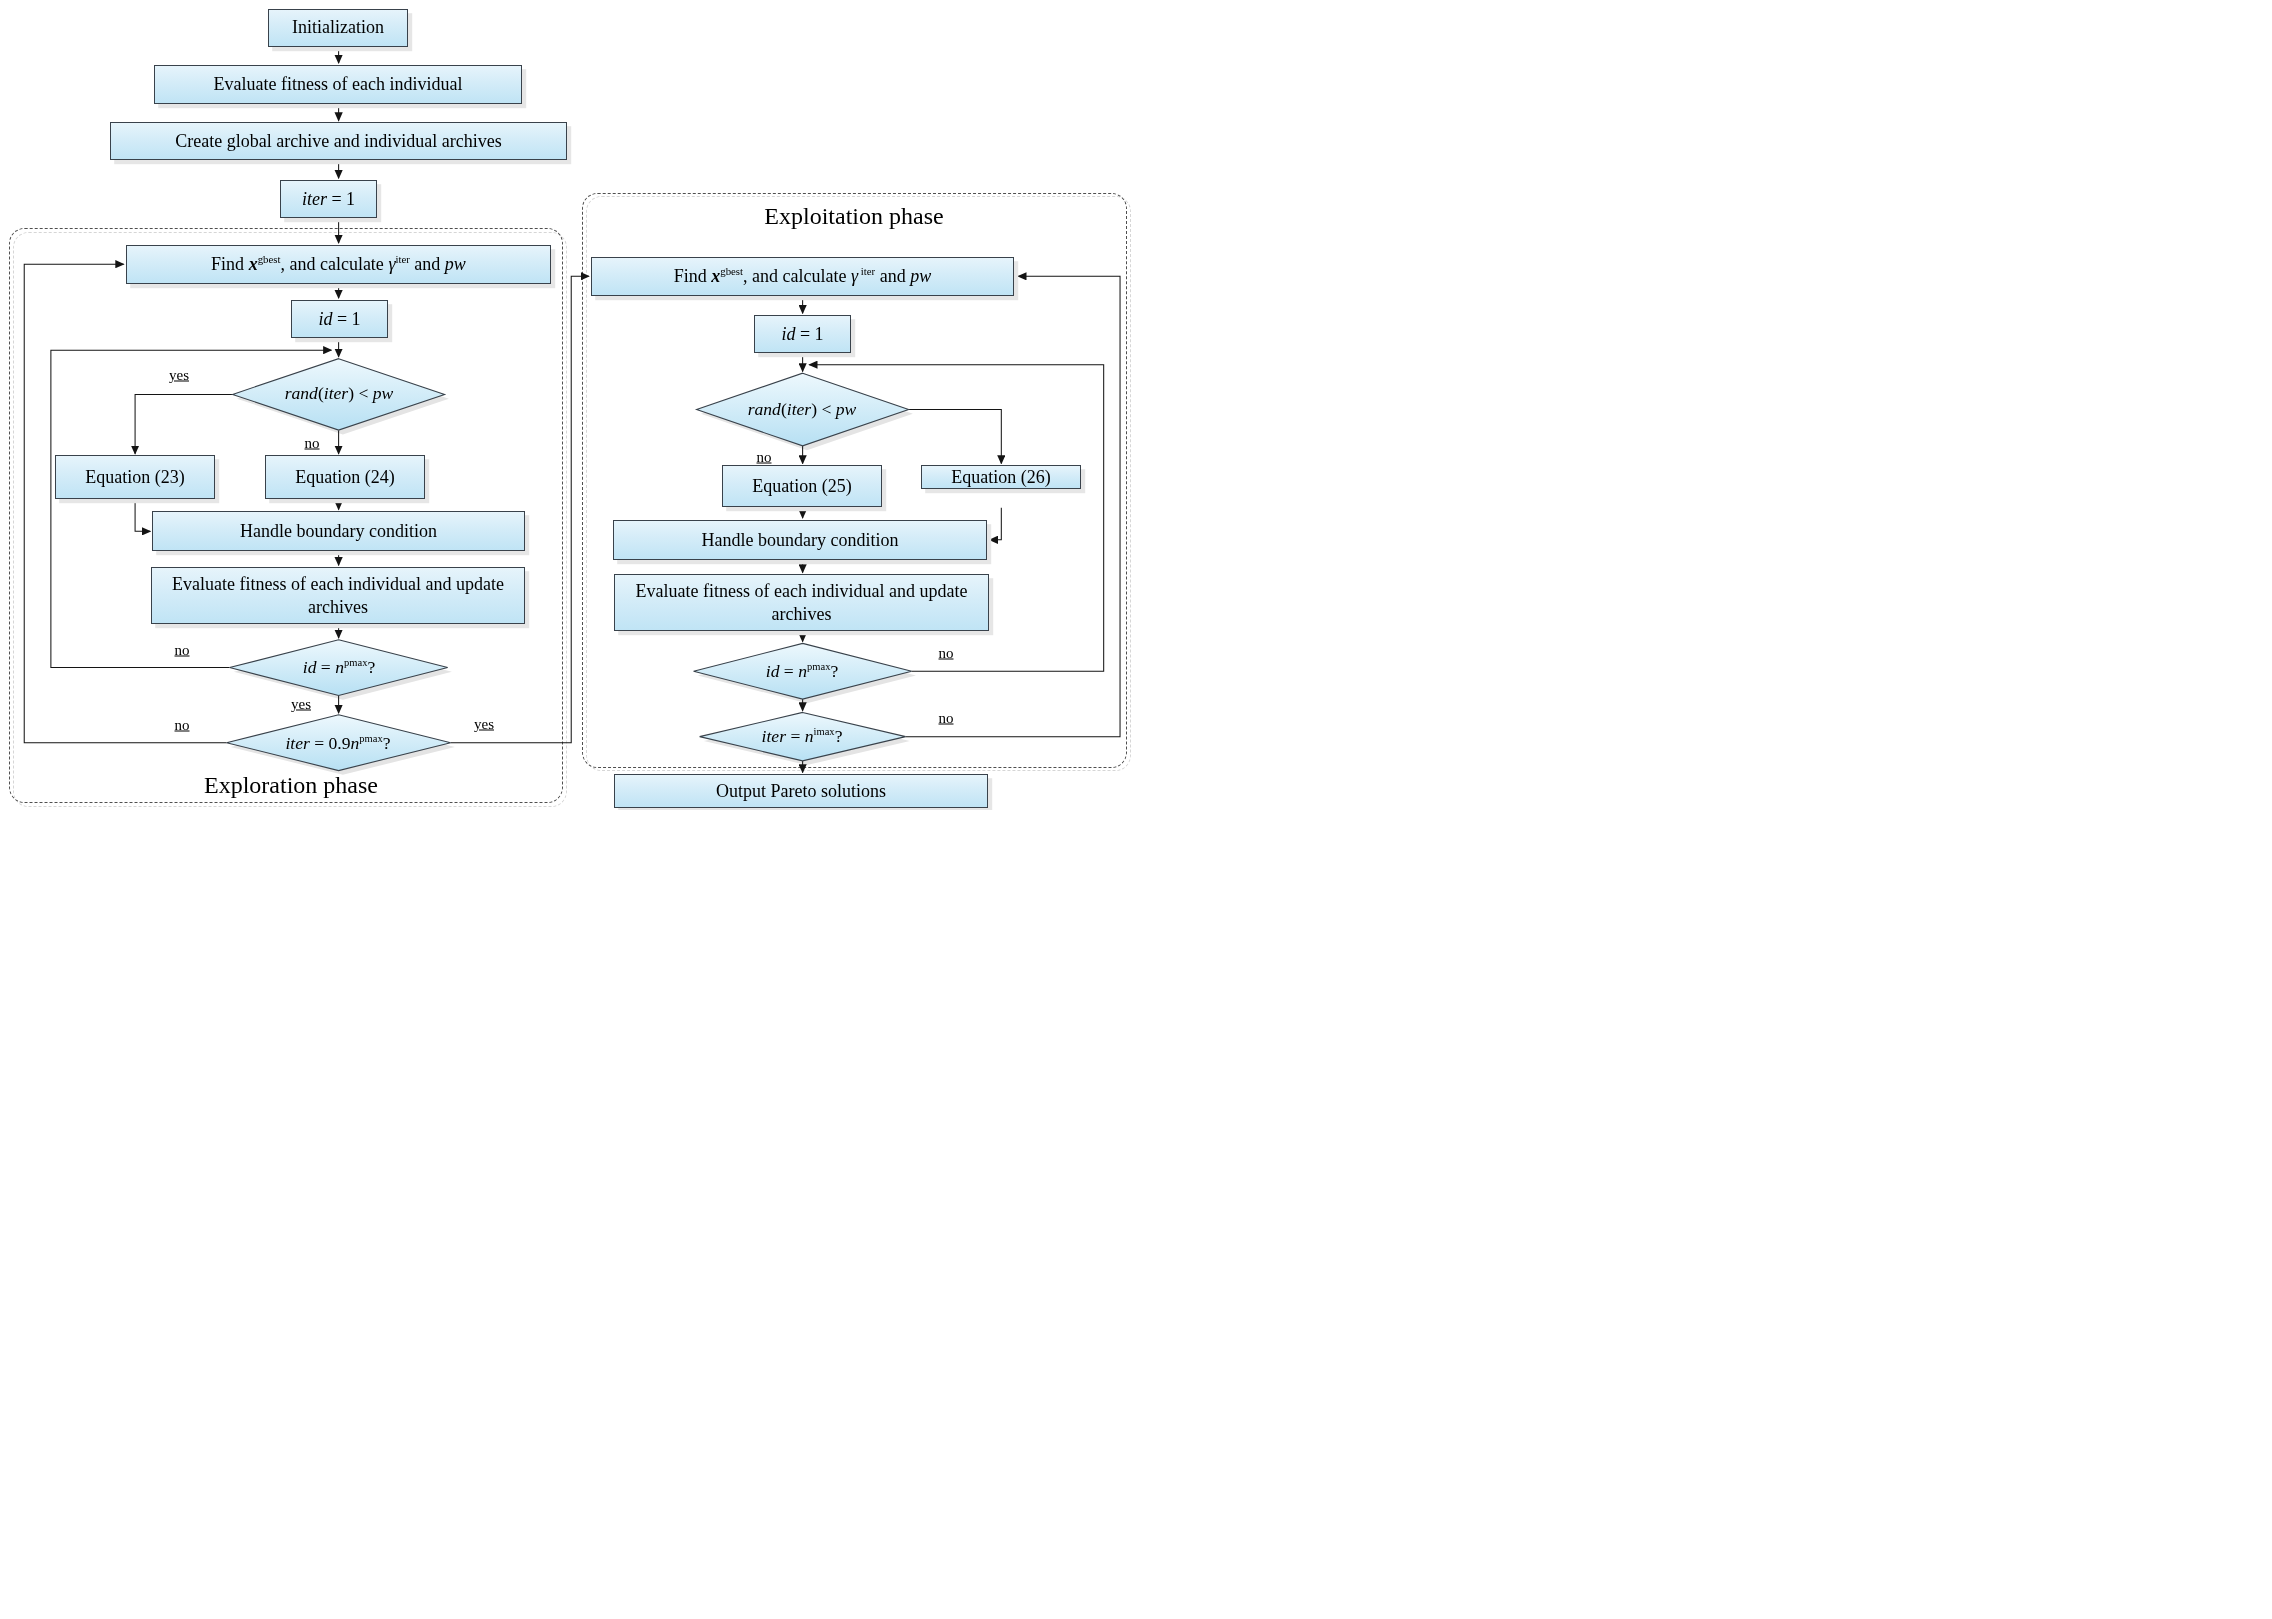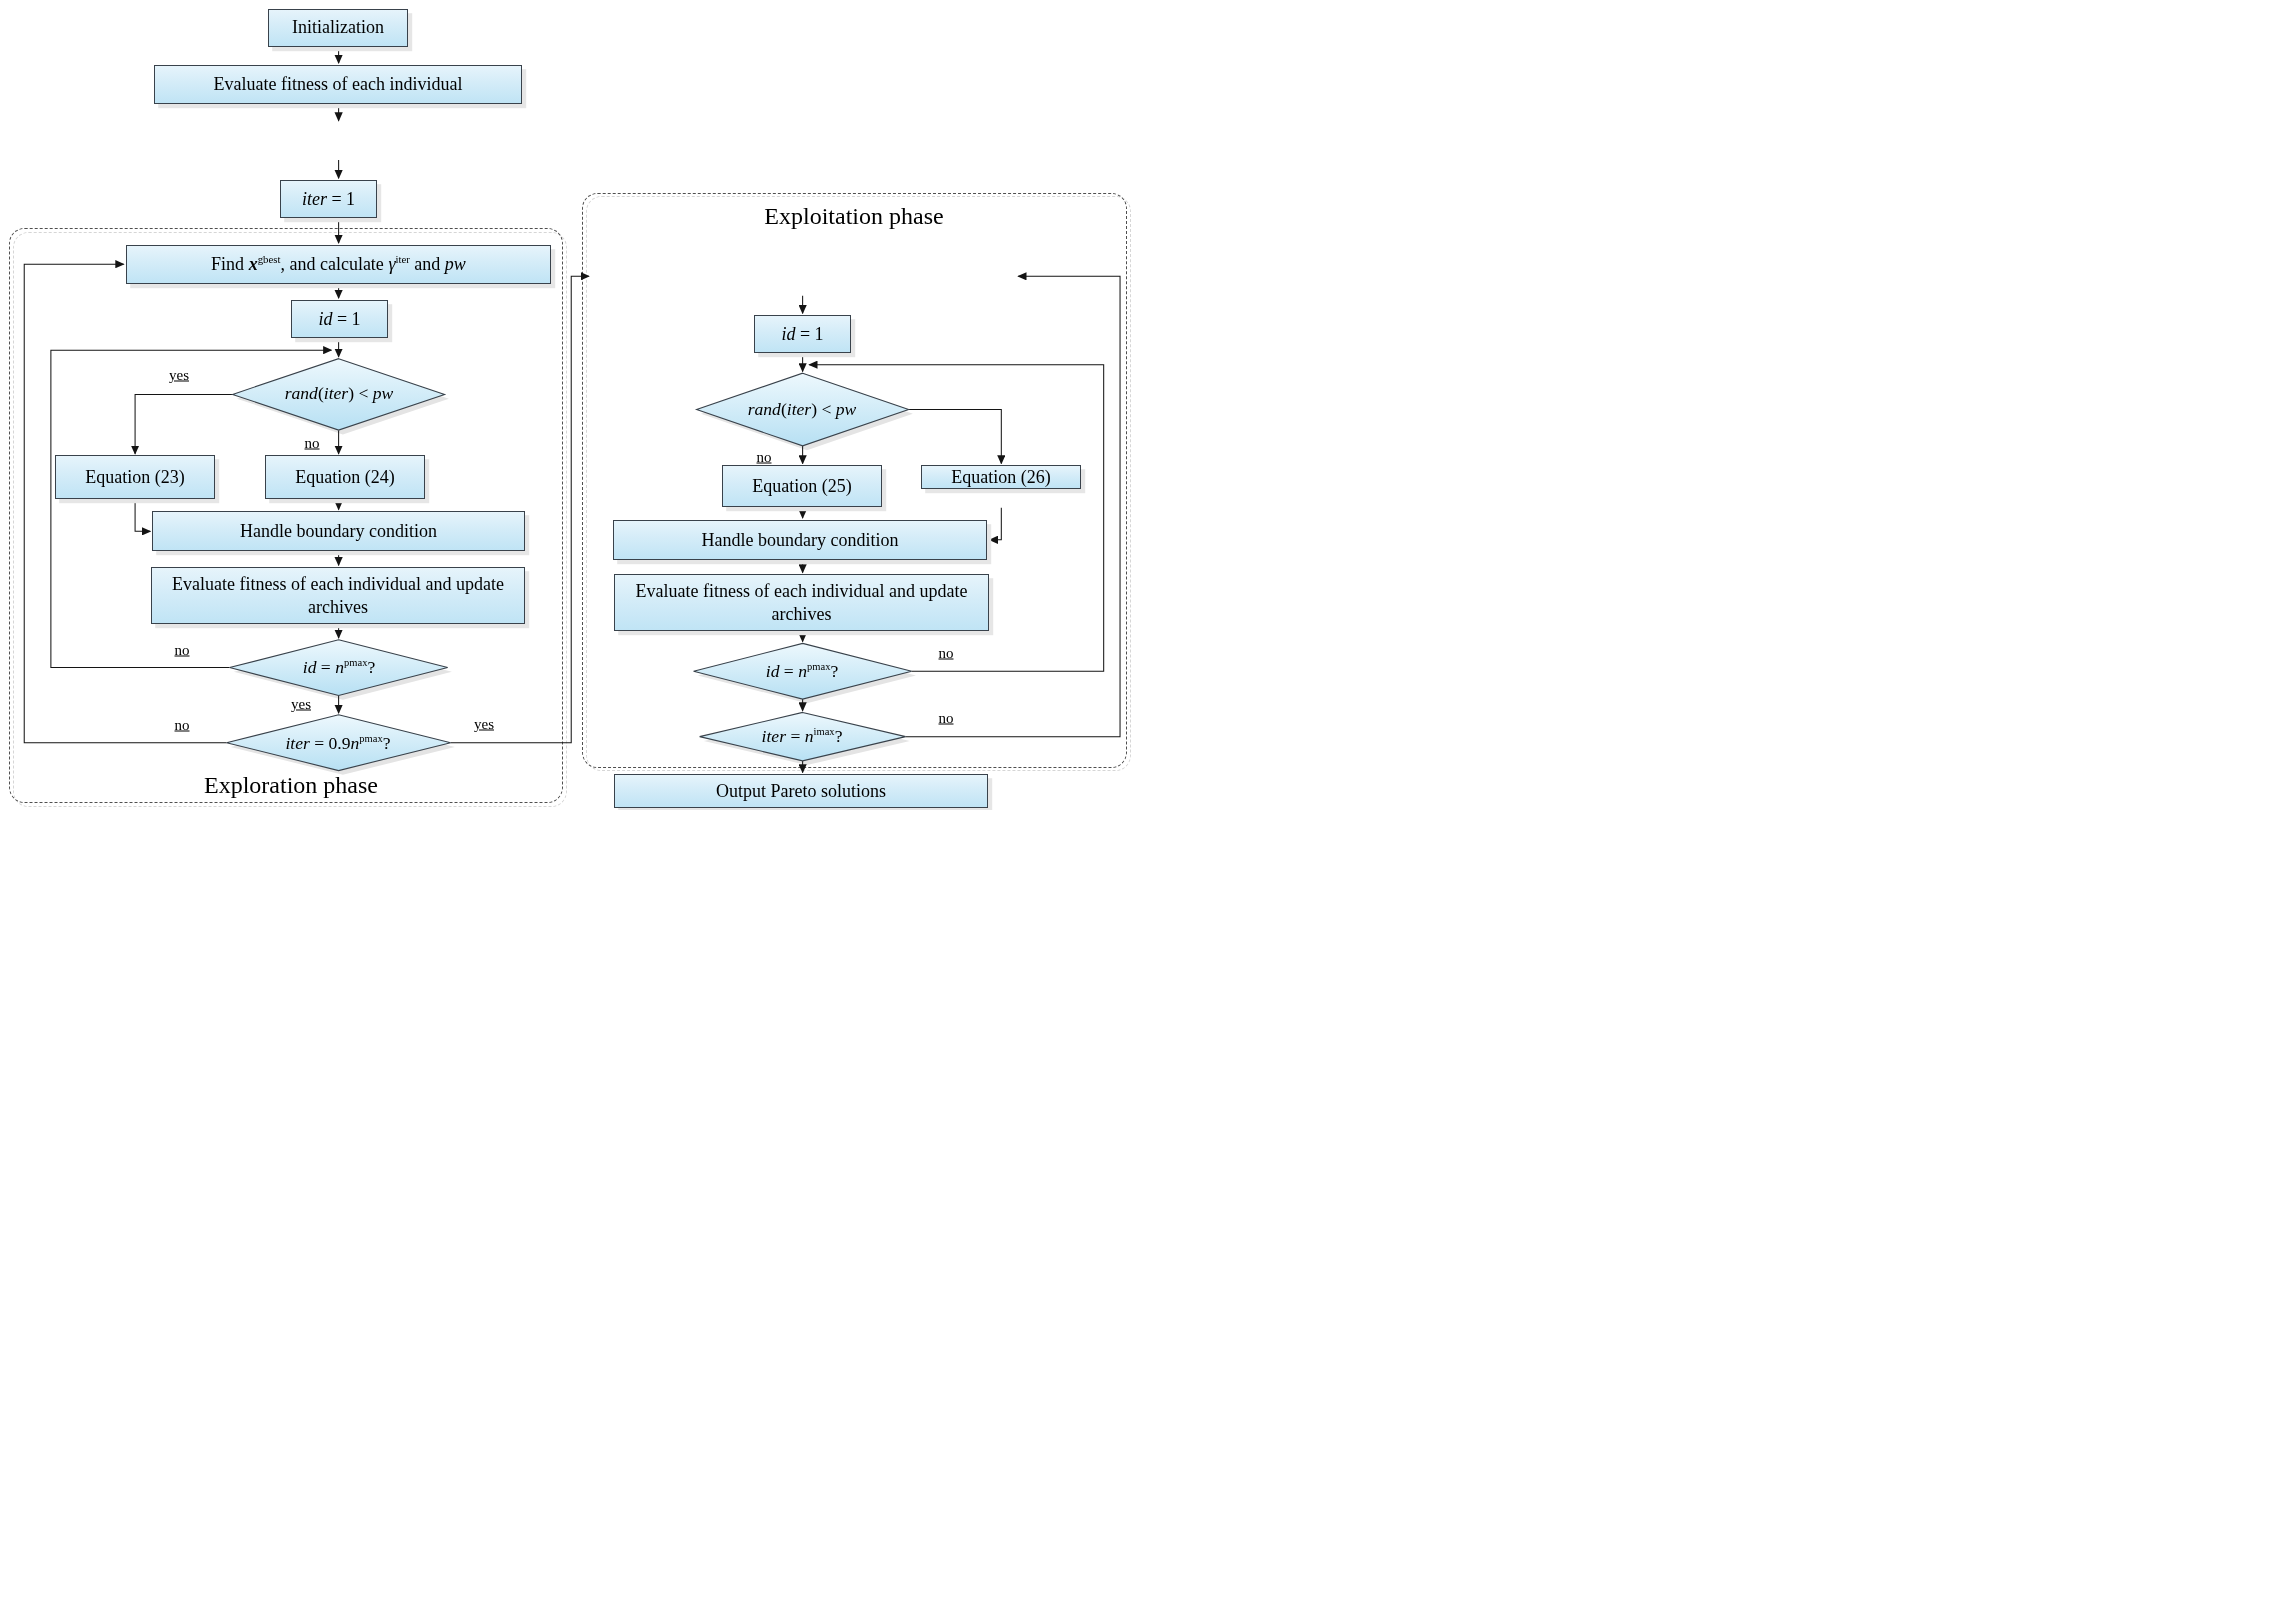--- a/index.html
+++ b/index.html
@@ -128,20 +128,23 @@
     <polygon class="diamond" points="1325,1062 1505,1108 1325,1154 1145,1108"></polygon>
     <polygon class="diamond" points="1325,1176 1495,1216 1325,1256 1155,1216"></polygon>
   </svg>
 
   <div class="node" style="left:268px;top:8.5px;width:140px;height:38px">
     <span>Initialization</span>
     </div>
   <div class="node" style="left:154px;top:65px;width:368px;height:39px">
     <span>Evaluate fitness of each individual</span>
     </div>
+  <div class="node" style="left:110px;top:122px;width:457px;height:38px">
+    <span>Create global archive and individual archives</span>
+    </div>
   <div class="node" style="left:280px;top:180px;width:97px;height:38px">
     <span><i>iter</i> = 1</span>
     </div>
   <div class="node" style="left:126px;top:245px;width:425px;height:39px">
     <span>Find <b><i>x</i></b><sup>gbest</sup>, and calculate <i>γ</i><sup>iter</sup> and <i>pw</i></span>
     </div>
   <div class="node" style="left:291px;top:300px;width:97px;height:38px">
     <span><i>id</i> = 1</span>
     </div>
   <div class="node" style="left:55px;top:455px;width:160px;height:44px">
@@ -150,20 +153,23 @@
   <div class="node" style="left:265px;top:455px;width:160px;height:44px">
     <span>Equation (24)</span>
     </div>
   <div class="node" style="left:152px;top:511px;width:373px;height:40px">
     <span>Handle boundary condition</span>
     </div>
   <div class="node" style="left:151px;top:567px;width:374px;height:57px">
     <span>Evaluate fitness of each individual and update archives</span>
     </div>
 
+  <div class="node" style="left:591px;top:257px;width:423px;height:39px">
+    <span>Find <b><i>x</i></b><sup>gbest</sup>, and calculate <i>γ</i><sup> iter</sup> and <i>pw</i></span>
+    </div>
   <div class="node" style="left:754px;top:315px;width:97px;height:38px">
     <span><i>id</i> = 1</span>
     </div>
   <div class="node" style="left:722px;top:465px;width:160px;height:42px">
     <span>Equation (25)</span>
     </div>
   <div class="node" style="left:921px;top:465px;width:160px;height:24px">
     <span>Equation (26)</span>
     </div>
   <div class="node" style="left:613px;top:520px;width:374px;height:40px">

